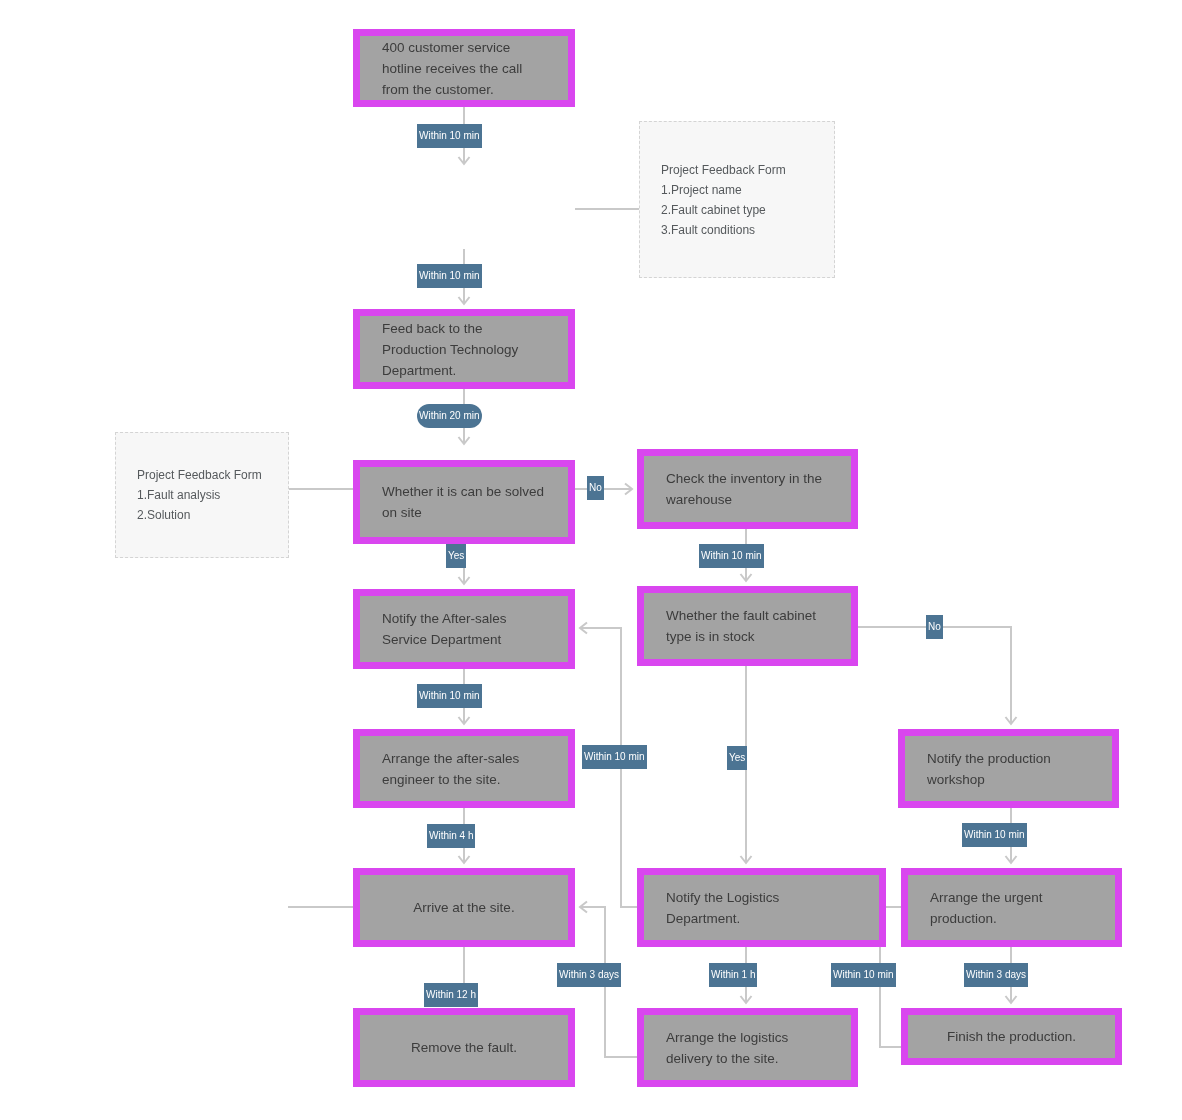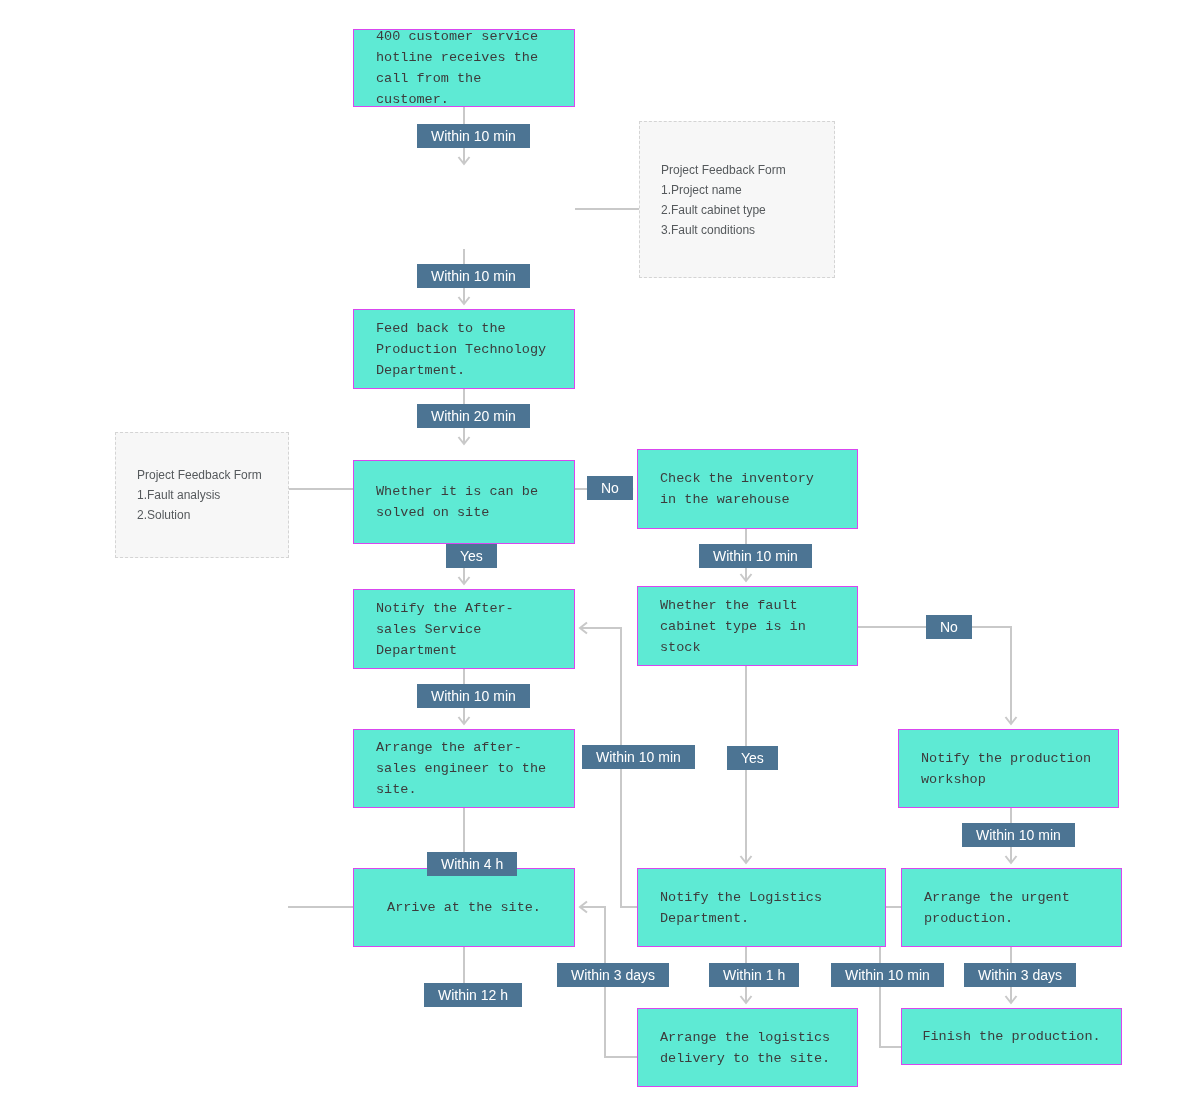--- a/index.html
+++ b/index.html
@@ -22,29 +22,28 @@
     position: absolute;
     left: 0;
     top: 0;
     width: 1182px;
     height: 1120px;
     pointer-events: none;
   }
   .node {
     position: absolute;
     box-sizing: border-box;
-    background: #5eead4;
-    border: 1px solid #d946ef;
+    background: #a3a3a3;
+    border: 7px solid #d946ef;
     color: #3c3c3c;
     font-size: 13.5px;
     line-height: 21px;
     display: flex;
     flex-direction: column;
     justify-content: center;
-    font-family: Liberation Mono, monospace;
   }
   .node .txt {
     display: block;
     padding: 0 22px;
     white-space: pre-line;
   }
   .node.center .txt {
     text-align: center;
     padding: 0 14px;
   }
@@ -67,26 +66,26 @@
     display: block;
     padding: 0 21px;
     white-space: pre-line;
     text-align: left;
   }
   .badge {
     position: absolute;
     box-sizing: border-box;
     background: #4c7493;
     color: #ffffff;
-    font-size: 14px;
+    font-size: 10px;
     line-height: 24px;
     height: 24px;
     text-align: left;
     white-space: nowrap;
-    padding: 0 14px;
+    padding: 0 2px;
   }
 </style>
 </head>
 <body>
 
 <div id="canvas">
   <svg id="edges" width="1182" height="1120" viewBox="0 0 1182 1120" xmlns="http://www.w3.org/2000/svg">
       <path d="M 464,107 L 464,164" fill="none" stroke="#c9c9c9" stroke-width="2" stroke-linecap="butt" stroke-linejoin="miter"></path>
       <path d="M 458.5,157 L 464,164 L 469.5,157" fill="none" stroke="#c9c9c9" stroke-width="2" stroke-linejoin="miter" stroke-linecap="butt"></path>
       <path d="M 464,249 L 464,304" fill="none" stroke="#c9c9c9" stroke-width="2" stroke-linecap="butt" stroke-linejoin="miter"></path>
@@ -164,36 +163,39 @@
     </div>
     <div class="node center" style="left: 353px; top: 868px; width: 222px; height: 79px;">
       <span class="txt">Arrive at the site.</span>
     </div>
     <div class="node left" style="left: 637px; top: 868px; width: 249px; height: 79px;">
       <span class="txt">Notify the Logistics Department.</span>
     </div>
     <div class="node left" style="left: 901px; top: 868px; width: 221px; height: 79px;">
       <span class="txt">Arrange the urgent production.</span>
     </div>
+    <div class="node center" style="left: 353px; top: 1008px; width: 222px; height: 79px;">
+      <span class="txt">Remove the fault.</span>
+    </div>
     <div class="node left" style="left: 637px; top: 1008px; width: 221px; height: 79px;">
       <span class="txt">Arrange the logistics delivery to the site.</span>
     </div>
     <div class="node center" style="left: 901px; top: 1008px; width: 221px; height: 57px;">
       <span class="txt">Finish the production.</span>
     </div>
     <div class="badge" style="visibility: visible; left: 417px; top: 124px;">Within 10 min</div>
     <div class="badge" style="visibility: visible; left: 417px; top: 264px;">Within 10 min</div>
-    <div class="badge" style="visibility: visible; left: 417px; top: 404px;">Within 20 min</div>
+    <div class="badge" style="visibility: visible; left: 417px; top: 404px; border-radius: 12px;">Within 20 min</div>
     <div class="badge" style="visibility: visible; left: 587px; top: 476px;">No</div>
     <div class="badge" style="visibility: visible; left: 446px; top: 544px;">Yes</div>
     <div class="badge" style="visibility: visible; left: 699px; top: 544px;">Within 10 min</div>
     <div class="badge" style="visibility: visible; left: 926px; top: 615px;">No</div>
     <div class="badge" style="visibility: visible; left: 417px; top: 684px;">Within 10 min</div>
     <div class="badge" style="visibility: visible; left: 582px; top: 745px;">Within 10 min</div>
     <div class="badge" style="visibility: visible; left: 727px; top: 746px;">Yes</div>
     <div class="badge" style="visibility: visible; left: 962px; top: 823px;">Within 10 min</div>
-    <div class="badge" style="visibility: visible; left: 427px; top: 852px;">Within 4 h</div>
+    <div class="badge" style="visibility: visible; left: 427px; top: 824px;">Within 4 h</div>
     <div class="badge" style="visibility: visible; left: 424px; top: 962px; margin-top: 21px;">Within 12 h</div>
     <div class="badge" style="visibility: visible; left: 557px; top: 963px;">Within 3 days</div>
     <div class="badge" style="visibility: visible; left: 709px; top: 963px;">Within 1 h</div>
     <div class="badge" style="visibility: visible; left: 831px; top: 963px;">Within 10 min</div>
     <div class="badge" style="visibility: visible; left: 964px; top: 963px;">Within 3 days</div>
   </div>
 
 </body></html>

